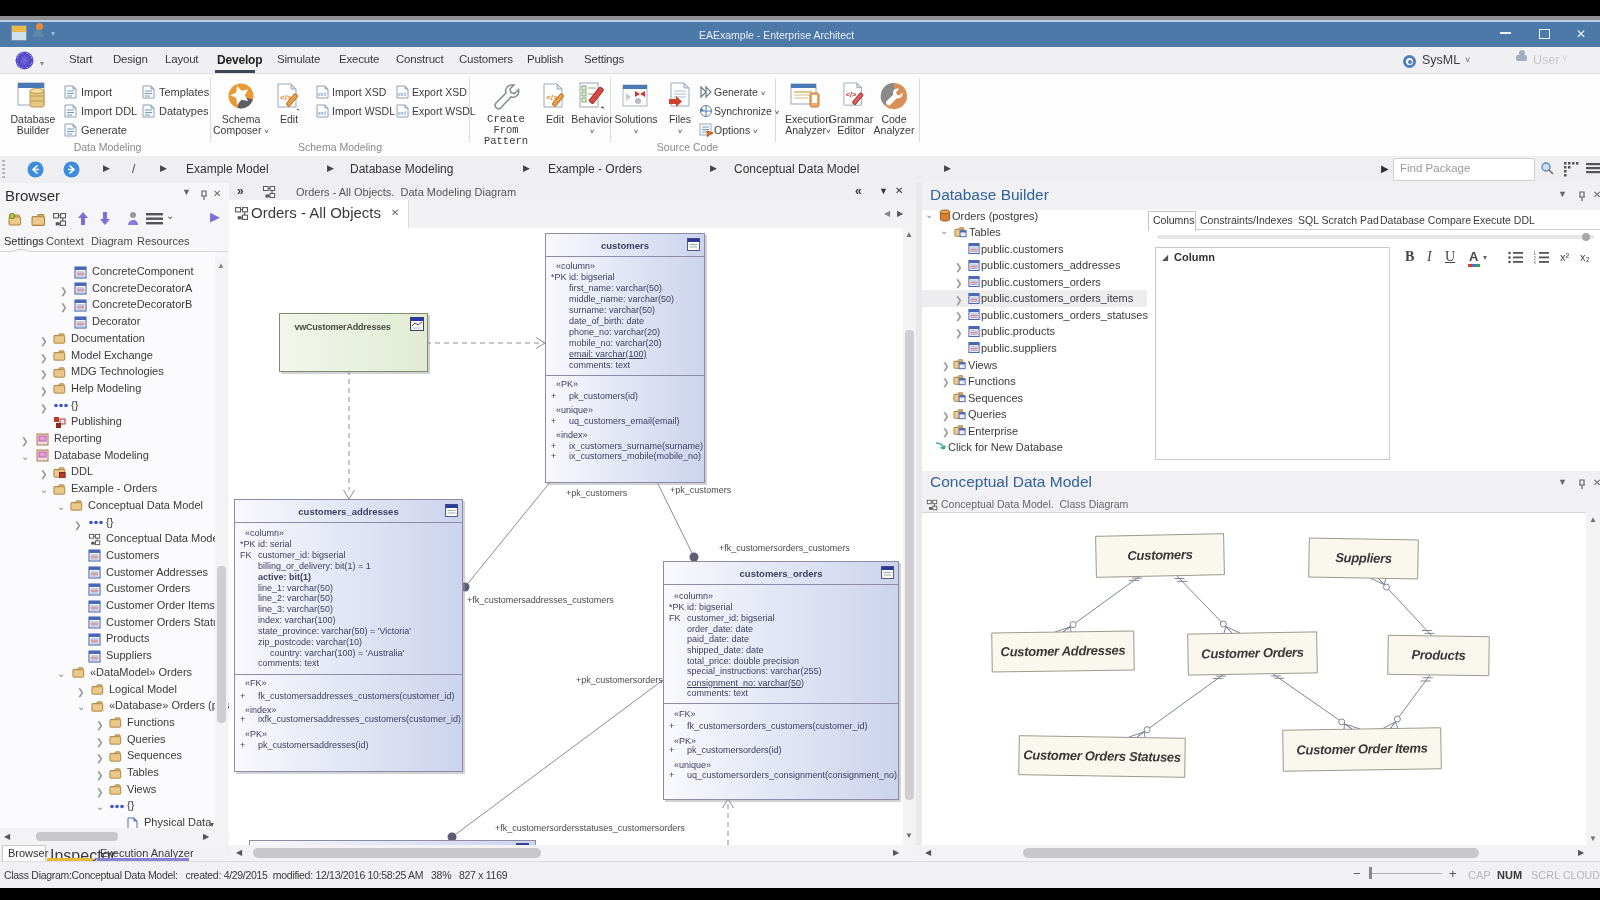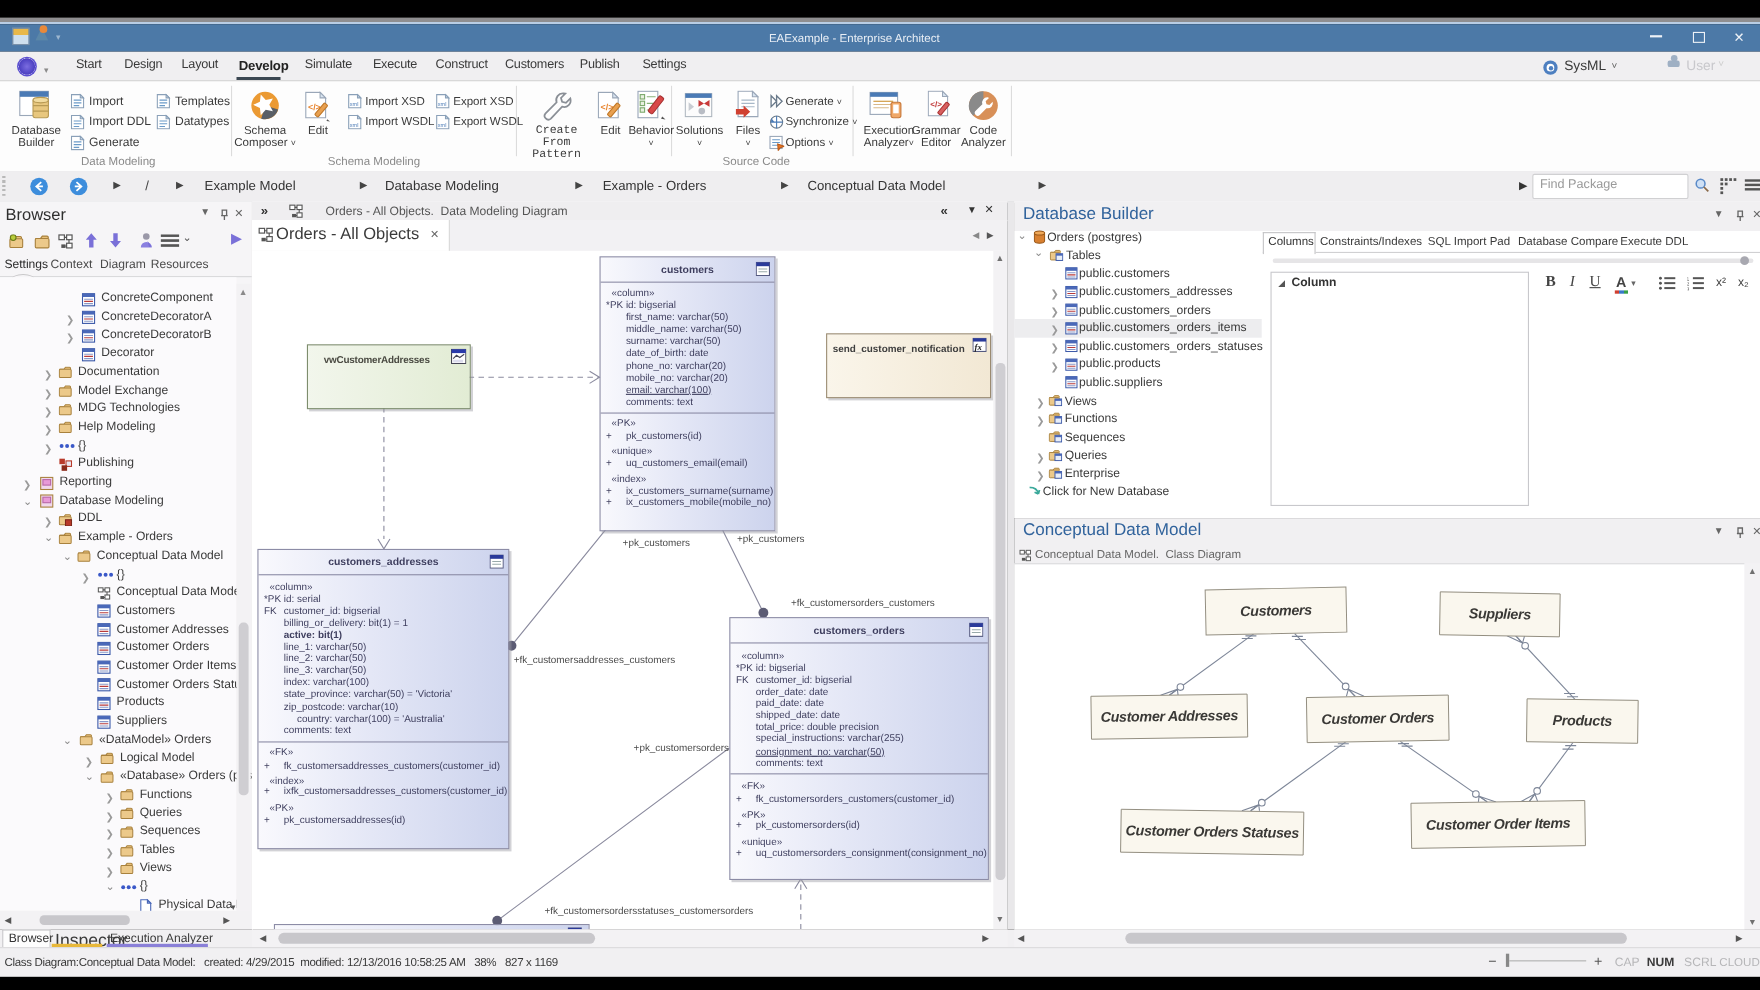--- a/index.html
+++ b/index.html
@@ -714,26 +714,20 @@
   <span class="abs" style="left:347px;top:492px;font-size:9px;color:#4a4a4a;">+pk_customersorders</span>
   <span class="abs" style="left:266px;top:640px;font-size:9px;color:#4a4a4a;">+fk_customersordersstatuses_customersorders</span>
 
   <div class="abs" style="left:50px;top:130px;width:147px;height:57px;background:linear-gradient(90deg,#f2f6ec 0%,#e2ecd4 100%);border:1px solid #7d8d6d;box-shadow:2px 2px 0 rgba(155,155,165,.45);">
     <div class="abs" style="left:0;right:22px;top:8px;text-align:center;font-size:9px;font-weight:bold;letter-spacing:-0.2px;color:#4a4a42;">vwCustomerAddresses</div>
     <svg class="abs" style="right:3px;top:3px;" width="14" height="14" viewBox="0 0 14 14">
         <use href="#i-vwicon"></use>
       </svg>
   </div>
 
-  <div class="abs" style="left:522px;top:120px;width:148px;height:57px;background:linear-gradient(90deg,#faf5ea 0%,#f2e8d4 100%);border:1px solid #9a8a70;box-shadow:2px 2px 0 rgba(155,155,165,.45);">
-    <div class="abs" style="left:0;right:18px;top:8px;text-align:center;font-size:9px;font-weight:bold;color:#3e3e3e;">send_customer_notification</div>
-    <svg class="abs" style="right:3px;top:3px;" width="13" height="13" viewBox="0 0 13 13">
-        <use href="#i-fx"></use>
-      </svg>
-  </div>
 
   <div class="abs" style="left:316px;top:50px;width:158px;height:248px;background:linear-gradient(90deg,#f9f9fd 0%,#e4e7f6 45%,#ccd3ed 100%);border:1px solid #8c8ca6;box-shadow:2px 2px 0 rgba(155,155,165,.45);">
     <div class="abs" style="left:0;right:0;top:0;height:22px;border-bottom:1px solid #8c8ca6;"></div>
     <div class="abs" style="left:0;right:0;top:6px;text-align:center;font-size:9.5px;font-weight:bold;color:#3e3e5e;">customers</div>
     <svg class="abs" style="right:4px;top:4px;" width="13" height="13" viewBox="0 0 13 13">
         <use href="#i-winicon"></use>
       </svg>
     <span class="abs clbl" style="left:10px;top:27px;">«column»</span>
     <span class="abs clbl" style="left:5px;top:38px;">*PK</span>
       <span class="abs clbl" style="left:23px;top:38px;">id: bigserial</span>
@@ -944,21 +938,21 @@
           <path d="M1 1 C5 1 8 2 9 7 M9 7 l-3.5-1.5 M9 7 l1-3.5" stroke="#3aa89a" stroke-width="1.6" fill="none"></path>
         </svg>
         <span class="abs" style="left:26px;top:0;">Click for New Database</span>
       </div>
   </div>
 
   <div class="abs" style="left:226px;top:29px;width:452px;height:17px;border-bottom:1px solid #d0d0d2;"></div>
   <div class="abs" style="left:226px;top:28px;width:46px;height:19px;background:#fff;border:1px solid #c4c4c6;border-bottom:none;"></div>
   <span class="abs" style="left:231px;top:31px;font-size:10.5px;color:#333;">Columns</span>
   <span class="abs" style="left:278px;top:31px;font-size:10.5px;color:#3a3a3a;">Constraints/Indexes</span>
-  <span class="abs" style="left:376px;top:31px;font-size:10.5px;color:#3a3a3a;">SQL Import Pad</span>
+  <span class="abs" style="left:376px;top:31px;font-size:10.5px;color:#3a3a3a;">SQL Scratch Pad</span>
   <span class="abs" style="left:458px;top:31px;font-size:10.5px;color:#3a3a3a;">Database Compare</span>
   <span class="abs" style="left:551px;top:31px;font-size:10.5px;color:#3a3a3a;">Execute DDL</span>
 
   <div class="abs" style="left:235px;top:52px;width:437px;height:4px;background:#e6e5e7;border-radius:2px;"></div>
   <div class="abs" style="left:660px;top:50px;width:8px;height:8px;border-radius:50%;background:#a8a8b0;"></div>
 
   <div class="abs" style="left:233px;top:64px;width:233px;height:211px;background:#fff;border:1px solid #c8c8cc;">
     <span class="abs" style="left:6px;top:5px;font-size:8px;color:#555;">◢</span>
     <span class="abs" style="left:18px;top:3px;font-size:11px;font-weight:bold;color:#333;">Column</span>
   </div>

